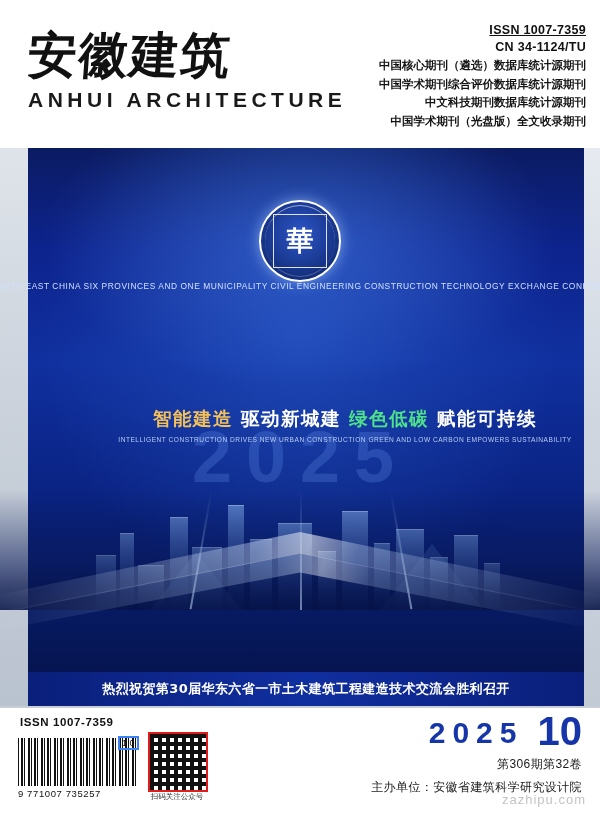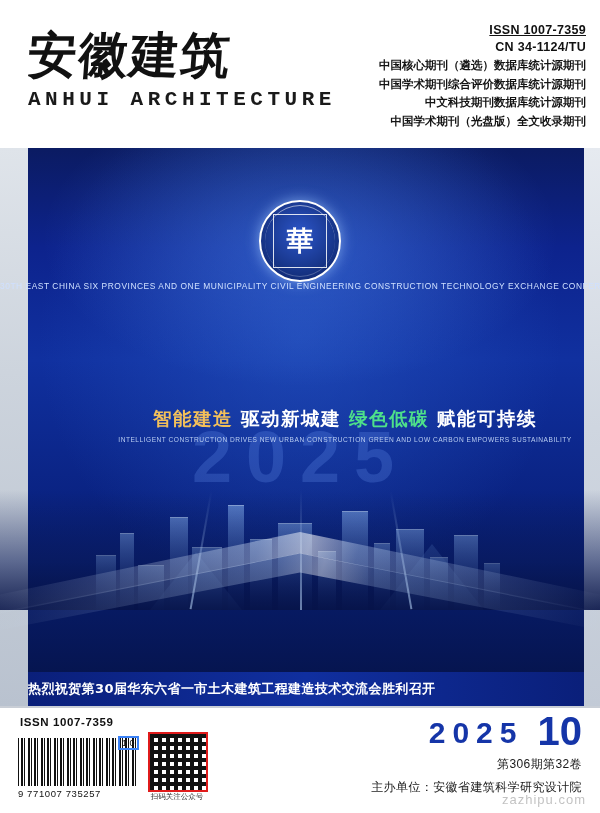--- a/index.html
+++ b/index.html
@@ -37,21 +37,21 @@
     font-size: 49px;
     font-weight: bold;
     letter-spacing: 2px;
     color: #111111;
     line-height: 1.05;
     white-space: nowrap;
     transform: skewX(-4deg);
   }
   .logo-en {
     margin-top: 7px;
-    font-family: Liberation Mono, monospace;
+    font-family: Liberation Sans, sans-serif;
     font-size: 21px;
     font-weight: bold;
     letter-spacing: 4.5px;
     color: #1a1a1a;
     white-space: nowrap;
   }
   .issn-block {
     position: absolute;
     right: 14px;
     top: 22px;
@@ -282,21 +282,21 @@
   
   .banner {
     position: absolute;
     left: 28px;
     bottom: 0;
     width: 556px;
     height: 34px;
     background: linear-gradient(90deg,#0a1f7a 0%, #102f9f 50%, #0a1f7a 100%);
     display: flex;
     align-items: center;
-    justify-content: flex-start;
+    justify-content: center;
     margin-top: 42px;
   }
   .banner-text {
     font-family: "DejaVu Sans", sans-serif;
     font-size: 13px;
     font-weight: bold;
     color: #ffffff;
     letter-spacing: 0.4px;
     white-space: nowrap;
   }

